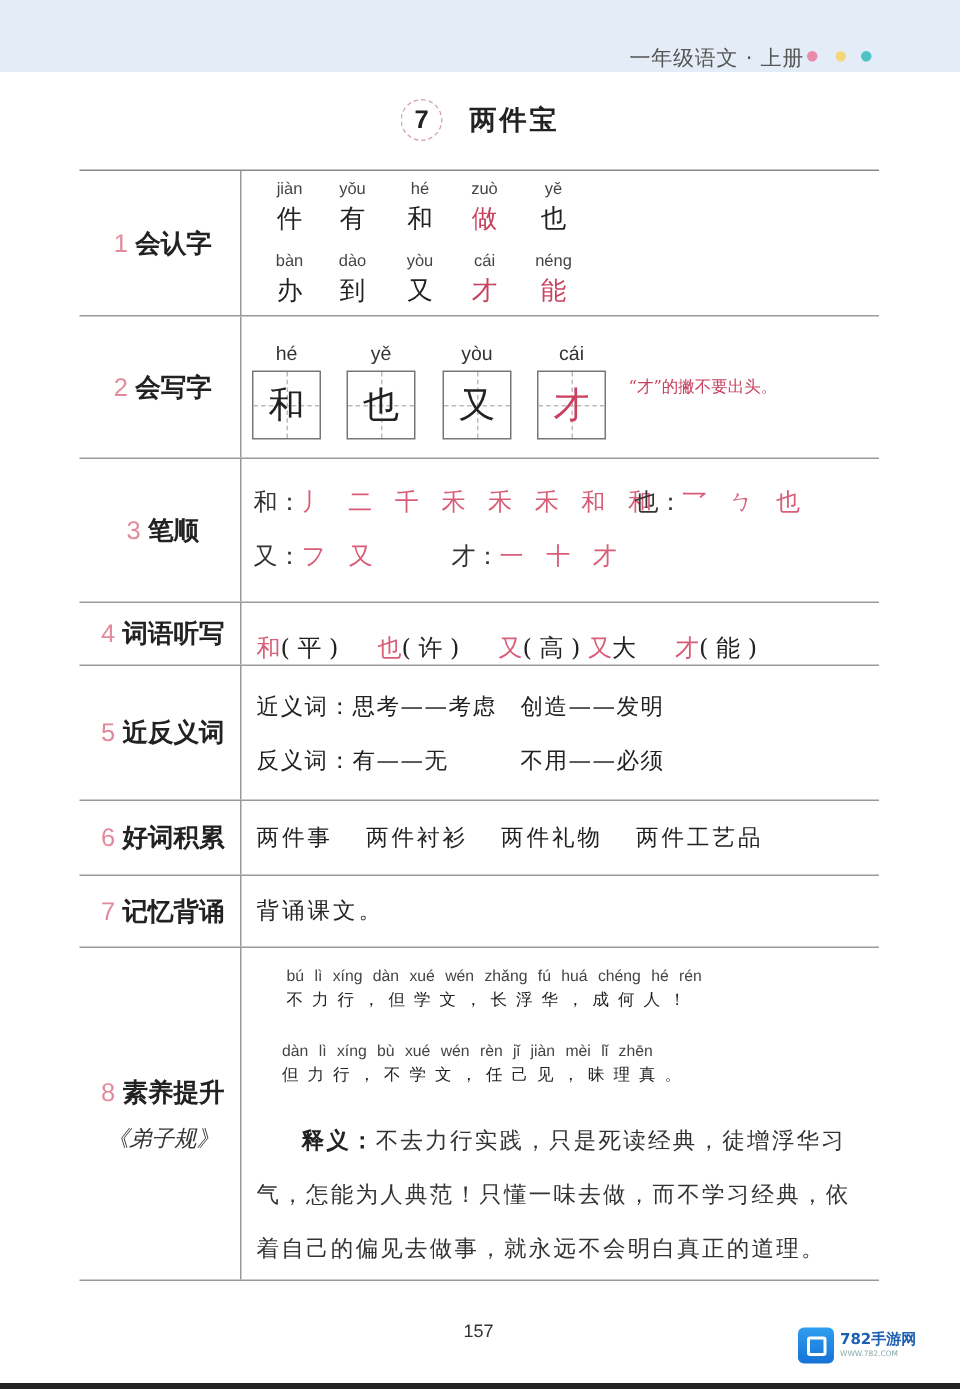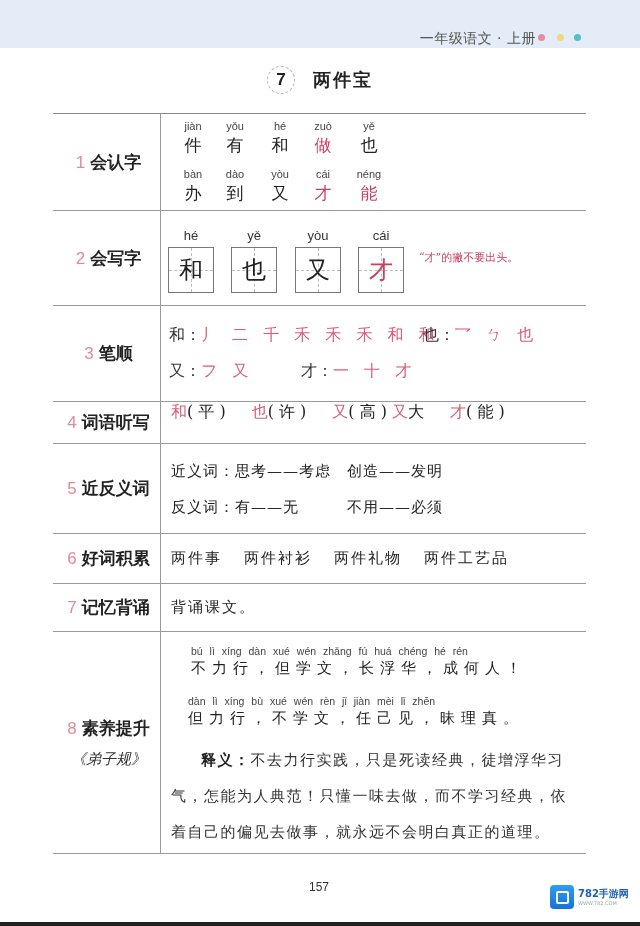--- a/index.html
+++ b/index.html
@@ -41,42 +41,42 @@
   .tian span { position: relative; z-index: 1; }
 
   
   .r3 { height: 96px; }
   .stroke-line { position: absolute; font-family: "DejaVu Serif", serif; font-size: 16px; white-space: nowrap; }
   .stroke-line .k { color: #333; }
   .stroke-line .s { color: #d85d78; letter-spacing: 5px; }
 
   
   .r4 { height: 42px; }
-  .r4 .row-body { display: flex; align-items: flex-start; gap: 26px; font-family: "DejaVu Serif", serif; font-size: 16px; }
+  .r4 .row-body { display: flex; align-items: flex-end; gap: 26px; font-family: "DejaVu Serif", serif; font-size: 16px; }
 
   
   .r5 { height: 90px; }
   .syn-line { position: absolute; left: 10px; font-family: "DejaVu Serif", serif; font-size: 15px; letter-spacing: 1px; white-space: nowrap; }
 
   
   .r6 { height: 50px; }
   .r6 .row-body { display: flex; align-items: center; gap: 22px; font-family: "DejaVu Serif", serif; font-size: 15px; letter-spacing: 2px; }
   .r7 { height: 48px; }
   .r7 .row-body { display: flex; align-items: center; font-family: "DejaVu Serif", serif; font-size: 15px; letter-spacing: 2px; }
 
   
   .r8 { height: 222px; }
   .poem { position: absolute; left: 30px; }
   .poem-py { font-family: "Liberation Sans", sans-serif; font-size: 10.5px; color: #444; white-space: nowrap; word-spacing: 4px; height: 14px; }
-  .poem-hz { font-family: "DejaVu Serif", serif; font-size: 15px; letter-spacing: 6px; white-space: nowrap; }
+  .poem-hz { font-family: "DejaVu Serif", serif; font-size: 11px; letter-spacing: 6px; white-space: nowrap; }
   .explain { position: absolute; left: 10px; top: 110px; width: 405px; font-family: "DejaVu Serif", serif; font-size: 15px; line-height: 36px; text-indent: 2em; letter-spacing: 1.5px; color: #333; }
   .explain b { font-family: "DejaVu Sans", sans-serif; font-weight: bold; color: #222; }
 
   .page-num { position: absolute; left: 309px; top: 880px; font-family: "Liberation Sans", sans-serif; font-size: 12px; color: #333; }
-  .watermark { position: absolute; left: 550px; top: 885px; display: flex; align-items: center; gap: 4px; }
+  .watermark { position: absolute; left: 532px; top: 885px; display: flex; align-items: center; gap: 4px; }
   .wm-icon { width: 24px; height: 24px; border-radius: 4px; background: linear-gradient(#2f9ef0, #1572d6); display: flex; align-items: center; justify-content: center; }
   .wm-icon::after { content: ""; width: 9px; height: 9px; border: 2px solid #fff; border-radius: 2px; }
   .wm-text { display: flex; flex-direction: column; line-height: 1; }
   .wm-title { font-size: 10px; font-weight: bold; color: #1d5fb0; }
   .wm-url { font-size: 5px; color: #8aa; margin-top: 2px; }
   .bottom-bar { position: absolute; left: 0; top: 922px; width: 640px; height: 4px; background: #222; }
 </style>
 </head>
 <body>
 

